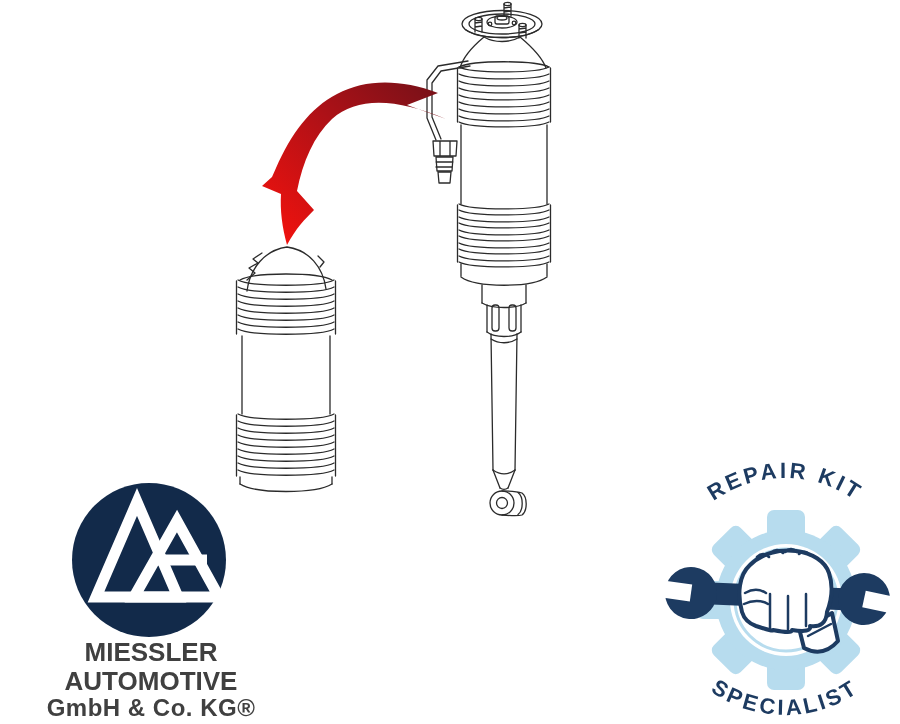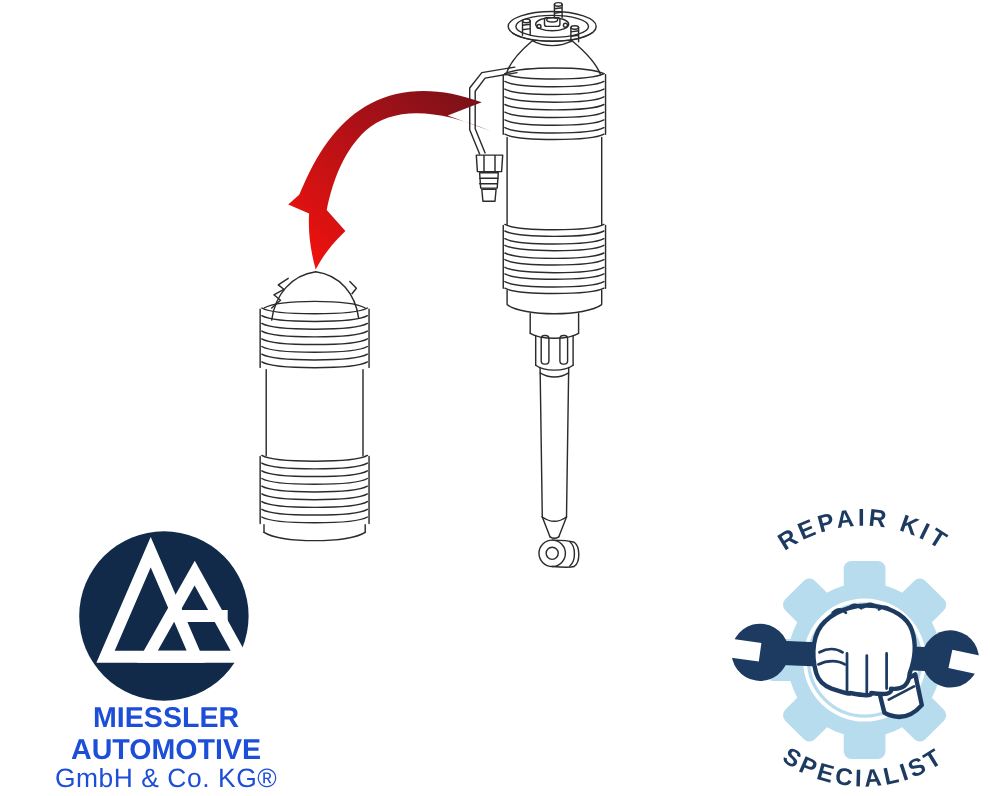--- a/index.html
+++ b/index.html
@@ -2,21 +2,21 @@
 <html><head>
 <meta charset="utf-8">
 <style>
   html,body{margin:0;padding:0;background:#fff;}
   .canvas{position:relative;width:900px;height:724px;background:#fff;overflow:hidden;
           font-family:"Liberation Sans",sans-serif;}
   .art{position:absolute;left:0;top:0;width:900px;height:724px;}
   .ink{fill:none;stroke-width:1.3;stroke-linecap:round;stroke-linejoin:round;}
   .logo-text{position:absolute;left:0;top:638px;width:302px;text-align:center;line-height:1.1;}
   .logo-line1{font-size:26px;font-weight:bold;letter-spacing:0px;}
-  .logo-line2{font-size:24px;font-weight:400;letter-spacing:0.5px;}
+  .logo-line2{font-size:24px;font-weight:700;letter-spacing:0.5px;}
   .badge-text{font-size:22px;font-weight:bold;letter-spacing:3px;}
 </style>
 </head>
 <body>
 
 <div class="canvas">
   <svg class="art" viewBox="0 0 900 724" xmlns="http://www.w3.org/2000/svg" xmlns:xlink="http://www.w3.org/1999/xlink">
     <defs>
       <linearGradient id="arrowGrad" gradientUnits="userSpaceOnUse" x1="438" y1="95" x2="287" y2="245">
         <stop offset="0" stop-color="#7a1118"></stop>
@@ -246,17 +246,17 @@
 
       <text class="badge-text" fill="#1d3b61">
         <textPath href="#arcTop" xlink:href="#arcTop" startOffset="50%" text-anchor="middle">REPAIR KIT</textPath>
       </text>
       <text class="badge-text" fill="#1d3b61">
         <textPath href="#arcBottom" xlink:href="#arcBottom" startOffset="50%" text-anchor="middle">SPECIALIST</textPath>
       </text>
     </g>
   </svg>
 
-  <div class="logo-text" style="color:#1d4ed8">
+  <div class="logo-text" style="color:#404040">
     <div class="logo-line1">MIESSLER AUTOMOTIVE</div>
     <div class="logo-line2">GmbH &amp; Co. KG®</div>
   </div>
 </div>
 
 </body></html>

